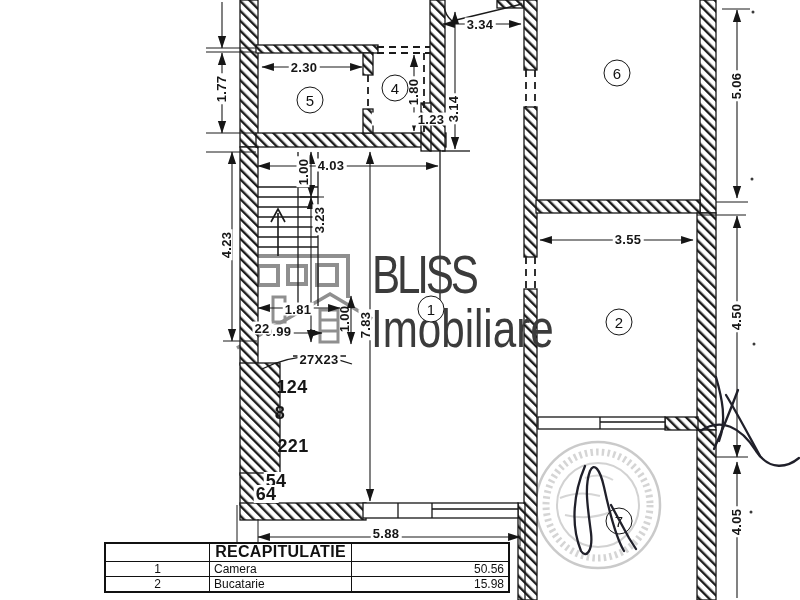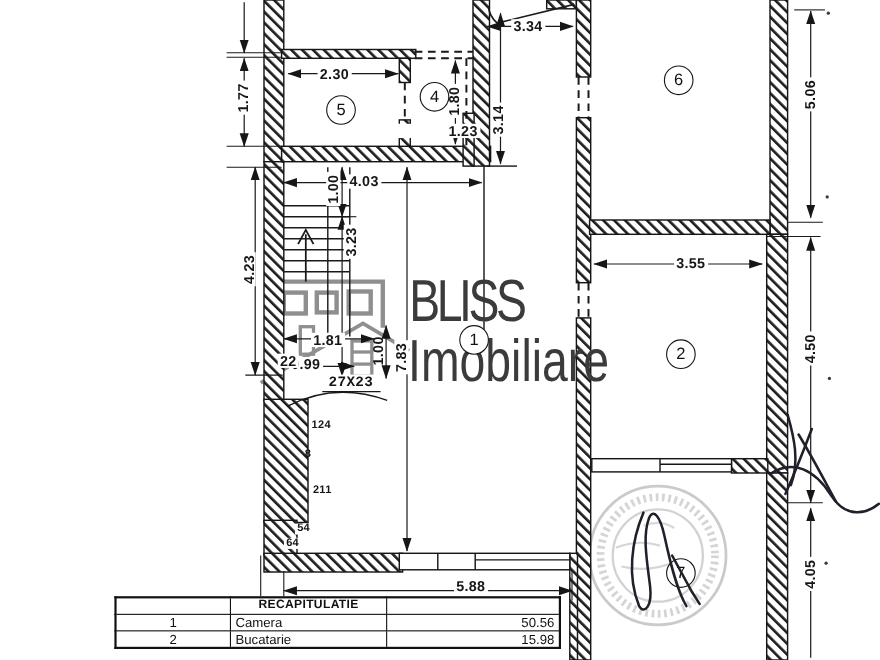--- a/index.html
+++ b/index.html
@@ -5,37 +5,37 @@
   html,body{margin:0;padding:0;background:#ffffff;}
   body{width:800px;height:600px;overflow:hidden;font-family:"Liberation Sans",sans-serif;}
   #plan-root{position:relative;width:800px;height:600px;background:#fff;}
   svg.layer{position:absolute;left:0;top:0;pointer-events:none;}
 
   
   .lbl{position:absolute;transform:translate(-50%,-50%);font-size:13px;font-weight:700;
        color:#161616;letter-spacing:.3px;white-space:nowrap;line-height:1;}
   .lbl.v{transform:translate(-50%,-50%) rotate(-90deg);}
   .lbl.bg{background:#fff;padding:0 2px;}
-  .lbl.sm{font-size:10px;}
+  .lbl.sm{font-size:18px;}
 
   
   .room-circle{position:absolute;width:25px;height:25px;border:1.7px solid #161616;border-radius:50%;
        background:#fff;display:flex;align-items:center;justify-content:center;font-size:15px;
        color:#111;transform:translate(-50%,-50%);font-weight:400;}
 
   
   .wm{position:absolute;color:#3b3b3b;font-size:54px;line-height:1;white-space:nowrap;
       transform-origin:left top;transform:scaleX(.78);font-weight:400;}
 
   
   .tbl{position:absolute;left:104px;top:542px;border-collapse:collapse;background:#fff;
        font-size:12px;color:#111;}
   .tbl td{border:1.5px solid #111;padding:0 4px;line-height:1.05;height:14px;white-space:nowrap;}
   .tbl .title-row td{height:14px;}
-  .tbl .title{font-weight:700;font-size:11px;text-align:center;letter-spacing:.3px;}
+  .tbl .title{font-weight:700;font-size:16px;text-align:center;letter-spacing:.3px;}
   .tbl .hdr{font-weight:700;font-size:11.5px;text-align:center;letter-spacing:.1px;}
   .tbl .c{text-align:center;}
   .tbl .r{text-align:right;}
   .tbl .l{text-align:left;}
   .tbl{border:2px solid #111;}
 </style>
 </head>
 <body>
 
 <div id="plan-root">
@@ -185,43 +185,43 @@
       <circle cx="754" cy="344" r="1.5"></circle>
       <circle cx="751" cy="512" r="1.5"></circle>
     </g>
   </svg>
 
   <div class="wm" style="left:372px;top:247px;letter-spacing:-4px;">BLISS</div>
   <div class="wm" style="left:371px;top:301px;letter-spacing:0;">Imobiliare</div>
 
   <div class="lbl bg" style="left:304px;top:67px;">2.30</div>
   <div class="lbl v bg" style="left:221px;top:89px;">1.77</div>
-  <div class="lbl bg" style="left:399px;top:119px;padding-left:46px;">1.23</div>
+  <div class="lbl bg" style="left:409px;top:119px;padding-left:46px;">1.23</div>
   <div class="lbl v bg" style="left:413px;top:92px;">1.80</div>
   <div class="lbl v bg" style="left:453px;top:109px;">3.14</div>
   <div class="lbl bg" style="left:480px;top:24px;">3.34</div>
   <div class="lbl v bg" style="left:736px;top:86px;">5.06</div>
   <div class="lbl bg" style="left:331px;top:165px;">4.03</div>
   <div class="lbl v bg" style="left:303px;top:172px;">1.00</div>
   <div class="lbl v bg" style="left:319px;top:220px;">3.23</div>
   <div class="lbl v bg" style="left:226px;top:245px;">4.23</div>
   <div class="lbl bg" style="left:628px;top:239px;">3.55</div>
   <div class="lbl v bg" style="left:736px;top:317px;">4.50</div>
   <div class="lbl v bg" style="left:365px;top:325px;">7.83</div>
   <div class="lbl v" style="left:344px;top:319px;">1.00</div>
   <div class="lbl bg" style="left:298px;top:309px;">1.81</div>
   <div class="lbl bg" style="left:278px;top:331px;">0.99</div>
-  <div class="lbl bg" style="left:319px;top:347px;font-family:Liberation Mono, monospace;">27X23</div>
+  <div class="lbl bg" style="left:319px;top:359px;">27X23</div>
   <div class="lbl bg" style="left:262px;top:328px;">22</div>
-  <div class="lbl bg" style="left:386px;top:533px;margin-left:42px;">5.88</div>
+  <div class="lbl bg" style="left:386px;top:533px;">5.88</div>
   <div class="lbl v bg" style="left:736px;top:522px;">4.05</div>
 
   <div class="lbl sm" style="left:292px;top:387px;">124</div>
   <div class="lbl sm" style="left:280px;top:413px;">8</div>
-  <div class="lbl sm" style="left:293px;top:446px;">211</div>
+  <div class="lbl sm" style="left:293px;top:446px;">221</div>
   <div class="lbl sm bg" style="left:276px;top:481px;">54</div>
   <div class="lbl sm bg" style="left:266px;top:494px;">64</div>
 
   <div class="room-circle" style="left:310px;top:100px;">5</div>
   <div class="room-circle" style="left:395px;top:88px;">4</div>
   <div class="room-circle" style="left:617px;top:73px;">6</div>
   <div class="room-circle" style="left:431px;top:309px;">1</div>
   <div class="room-circle" style="left:619px;top:322px;">2</div>
   <div class="room-circle" style="left:619px;top:521px;">7</div>
 

